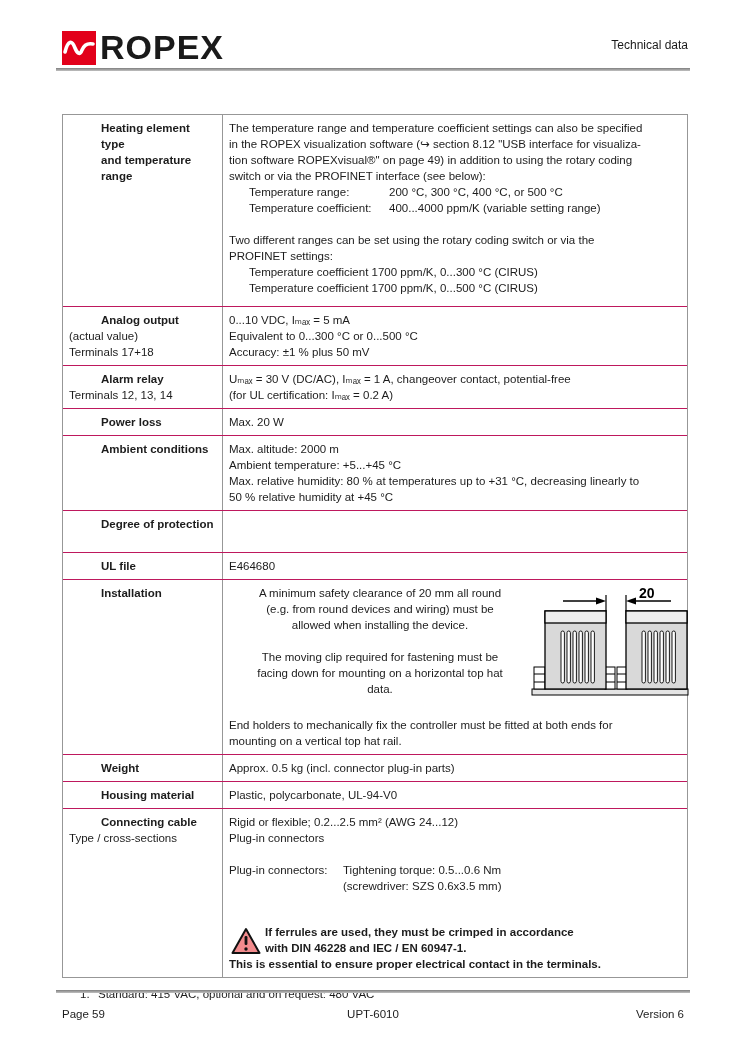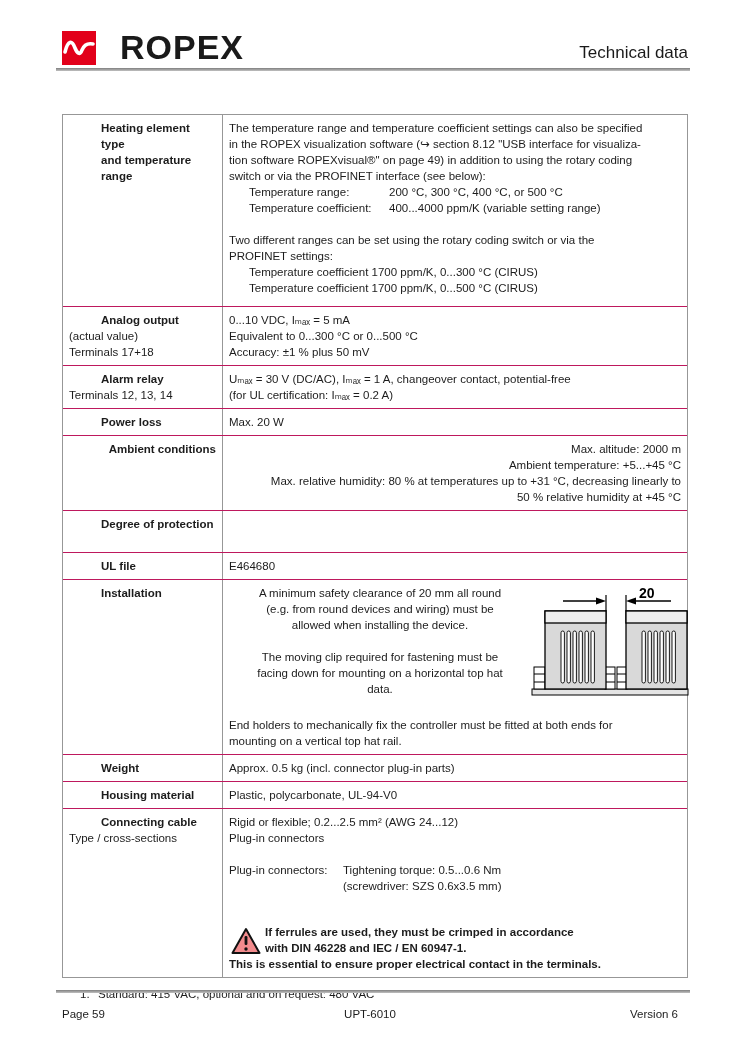--- a/index.html
+++ b/index.html
@@ -4,24 +4,24 @@
 <style>
   * { margin:0; padding:0; box-sizing:border-box; }
   html,body { background:#ffffff; }
   body {
     width:750px; height:1061px; position:relative; overflow:hidden;
     font-family:"Liberation Sans","DejaVu Sans",sans-serif;
     font-size:11.5px; line-height:16px; color:#1c1c1c;
   }
   
   .header { position:absolute; left:62px; right:62px; top:30px; }
-  .logo-row { display:flex; align-items:center; gap:24px; height:36px; }
+  .logo-row { display:flex; align-items:center; gap:4px; height:36px; }
   .logo-mark { width:34px; height:34px; display:block; }
   .brand-text { font-weight:bold; font-size:34px; letter-spacing:1px; color:#1a1a1a; transform:scaleY(0.95); }
-  .section-label { position:absolute; right:0; bottom:5px; font-size:17px; color:#1a1a1a; }
+  .section-label { position:absolute; right:0; bottom:13px; font-size:12px; color:#1a1a1a; }
   .hrule { position:absolute; left:56px; right:60px; top:68px; height:3px;
            background:linear-gradient(#7f7f7f,#c0c0c0); }
   .frule { position:absolute; left:56px; right:60px; top:990px; height:3px;
            background:linear-gradient(#7f7f7f,#c0c0c0); }
   
   .content { position:absolute; left:62px; top:114px; width:626px; }
   .spec-table { width:626px; border:1px solid #979797; }
   .trow { display:grid; grid-template-columns:160px 1fr; border-top:1px solid #be185d; }
   .trow:first-child { border-top:none; }
   .cell-label { border-right:1px solid #979797; padding:5px 6px 5px 6px; }
@@ -31,37 +31,37 @@
   .gap { height:16px; }
   .gap-sm { height:14px; }
   .indent { padding-left:20px; }
   .kv { display:flex; }
   .kv .k { width:140px; flex:none; }
   .torque { display:flex; }
   .torque .k { width:114px; flex:none; }
   
   .r-heating { min-height:191px; } .r-analog { min-height:58px; }
   .r-alarm { min-height:42px; }   .r-power { min-height:25px; }
-  .r-ambient { min-height:74px;text-align:right; } .r-protection { min-height:42px; }
+  .r-ambient { min-height:74px; } .r-protection { min-height:42px; }
   .r-ulfile { min-height:24px; }  .r-install { min-height:174px; }
   .r-weight { min-height:24px; }  .r-housing { min-height:25px; }
   .r-cable { min-height:152px; }
   
   .install-top { display:flex;text-align:center; }
   .install-text { width:302px; flex:none; }
   .install-diagram { margin-left:auto; margin-top:2px; }
   
   .warning { position:relative; margin-top:16px; font-weight:bold; }
   .warning .w-icon { position:absolute; left:2px; top:3px; }
   .warning .w-ind { padding-left:36px; }
   
   .footnote { display:flex; margin-top:8px; padding-left:18px; }
   .footnote .fn-marker { width:18px; flex:none; }
   
-  .footer { position:absolute; left:62px; right:72px; top:1006px; display:flex;gap:25px; }
+  .footer { position:absolute; left:62px; right:66px; top:1006px; display:flex;gap:25px; }
   .footer .f-left { width:33%; text-align:left; }
   .footer .f-center { width:34%; text-align:center; }
   .footer .f-right { width:33%; text-align:right; }
 </style>
 </head>
 <body>
 
 <div class="header">
   <div class="logo-row">
     <svg class="logo-mark" viewBox="0 0 34 34">

